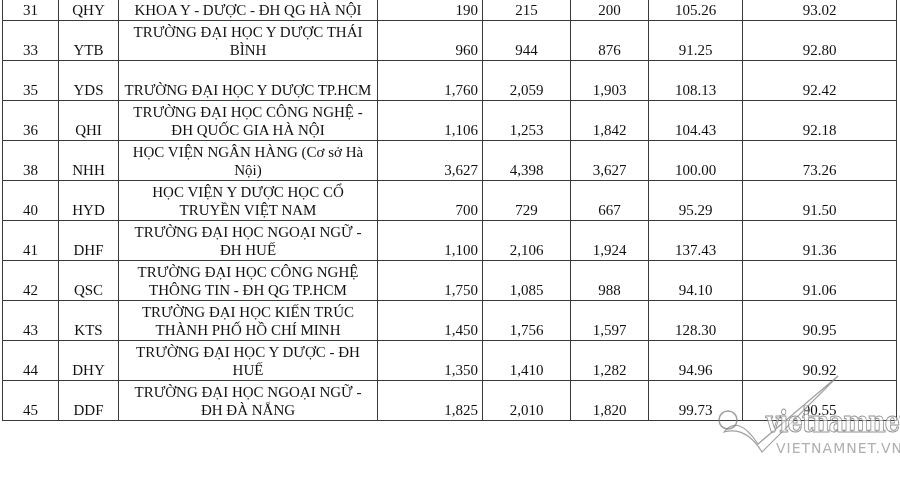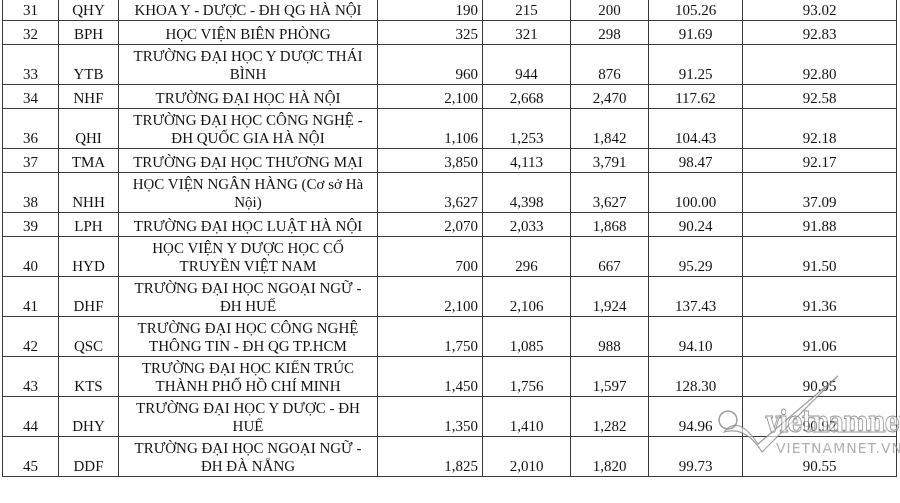--- a/index.html
+++ b/index.html
@@ -87,105 +87,75 @@
       <tr class="r1">
         <td>31</td>
         <td>QHY</td>
         <td class="name">KHOA Y - DƯỢC - ĐH QG HÀ NỘI</td>
         <td class="num-right">190</td>
         <td>215</td>
         <td>200</td>
         <td>105.26</td>
         <td>93.02</td>
       </tr>
-      <tr class="r1">
-        <td>32</td>
-        <td>BPH</td>
-        <td class="name">HỌC VIỆN BIÊN PHÒNG</td>
-        <td class="num-right">325</td>
-        <td>321</td>
-        <td>298</td>
-        <td>91.69</td>
-        <td>92.83</td>
-      </tr>
       <tr class="r2">
         <td>33</td>
         <td>YTB</td>
         <td class="name">TRƯỜNG ĐẠI HỌC Y DƯỢC THÁI BÌNH</td>
         <td class="num-right">960</td>
         <td>944</td>
         <td>876</td>
         <td>91.25</td>
         <td>92.80</td>
       </tr>
-      <tr class="r1">
-        <td>34</td>
-        <td>NHF</td>
-        <td class="name">TRƯỜNG ĐẠI HỌC HÀ NỘI</td>
-        <td class="num-right">2,100</td>
-        <td>2,668</td>
-        <td>2,470</td>
-        <td>117.62</td>
-        <td>92.58</td>
+      <tr class="r2">
+        <td>35</td>
+        <td>YDS</td>
+        <td class="name">TRƯỜNG ĐẠI HỌC Y DƯỢC TP.HCM</td>
+        <td class="num-right">1,760</td>
+        <td>2,059</td>
+        <td>1,903</td>
+        <td>108.13</td>
+        <td>92.42</td>
       </tr>
       <tr class="r2">
         <td>36</td>
         <td>QHI</td>
         <td class="name">TRƯỜNG ĐẠI HỌC CÔNG NGHỆ - ĐH QUỐC GIA HÀ NỘI</td>
         <td class="num-right">1,106</td>
         <td>1,253</td>
         <td>1,842</td>
         <td>104.43</td>
         <td>92.18</td>
       </tr>
-      <tr class="r1">
-        <td>37</td>
-        <td>TMA</td>
-        <td class="name">TRƯỜNG ĐẠI HỌC THƯƠNG MẠI</td>
-        <td class="num-right">3,850</td>
-        <td>4,113</td>
-        <td>3,791</td>
-        <td>98.47</td>
-        <td>92.17</td>
-      </tr>
       <tr class="r2">
         <td>38</td>
         <td>NHH</td>
         <td class="name">HỌC VIỆN NGÂN HÀNG (Cơ sở Hà Nội)</td>
         <td class="num-right">3,627</td>
         <td>4,398</td>
         <td>3,627</td>
         <td>100.00</td>
-        <td>37.09</td>
-      </tr>
-      <tr class="r1">
-        <td>39</td>
-        <td>LPH</td>
-        <td class="name">TRƯỜNG ĐẠI HỌC LUẬT HÀ NỘI</td>
-        <td class="num-right">2,070</td>
-        <td>2,033</td>
-        <td>1,868</td>
-        <td>90.24</td>
-        <td>91.88</td>
+        <td>73.26</td>
       </tr>
       <tr class="r2">
         <td>40</td>
         <td>HYD</td>
         <td class="name">HỌC VIỆN Y DƯỢC HỌC CỔ TRUYỀN VIỆT NAM</td>
         <td class="num-right">700</td>
-        <td>296</td>
+        <td>729</td>
         <td>667</td>
         <td>95.29</td>
         <td>91.50</td>
       </tr>
       <tr class="r2">
         <td>41</td>
         <td>DHF</td>
         <td class="name">TRƯỜNG ĐẠI HỌC NGOẠI NGỮ - ĐH HUẾ</td>
-        <td class="num-right">2,100</td>
+        <td class="num-right">1,100</td>
         <td>2,106</td>
         <td>1,924</td>
         <td>137.43</td>
         <td>91.36</td>
       </tr>
       <tr class="r2">
         <td>42</td>
         <td>QSC</td>
         <td class="name">TRƯỜNG ĐẠI HỌC CÔNG NGHỆ THÔNG TIN - ĐH QG TP.HCM</td>
         <td class="num-right">1,750</td>

